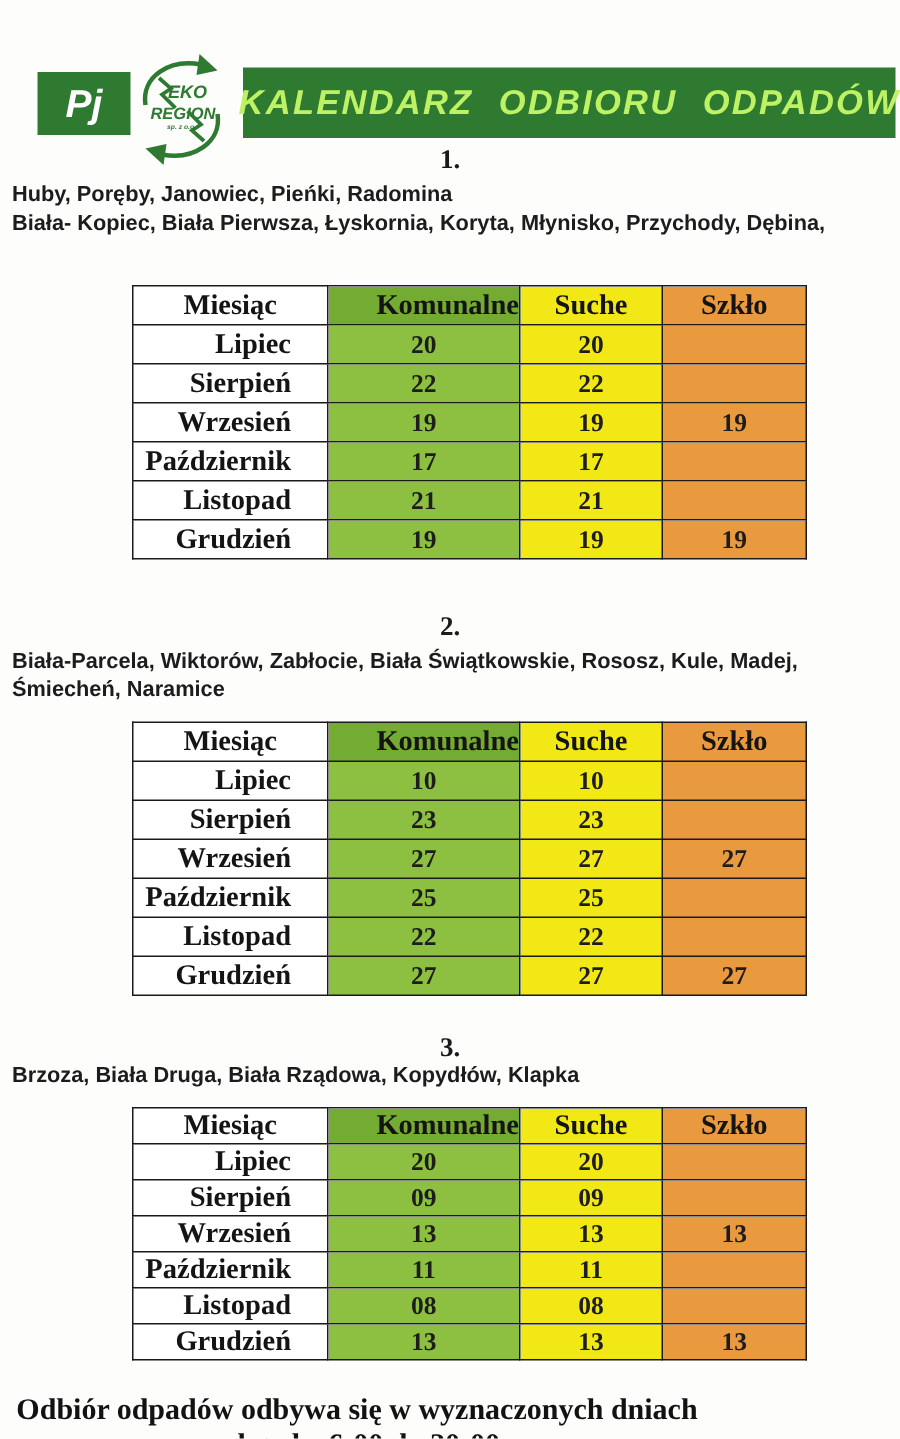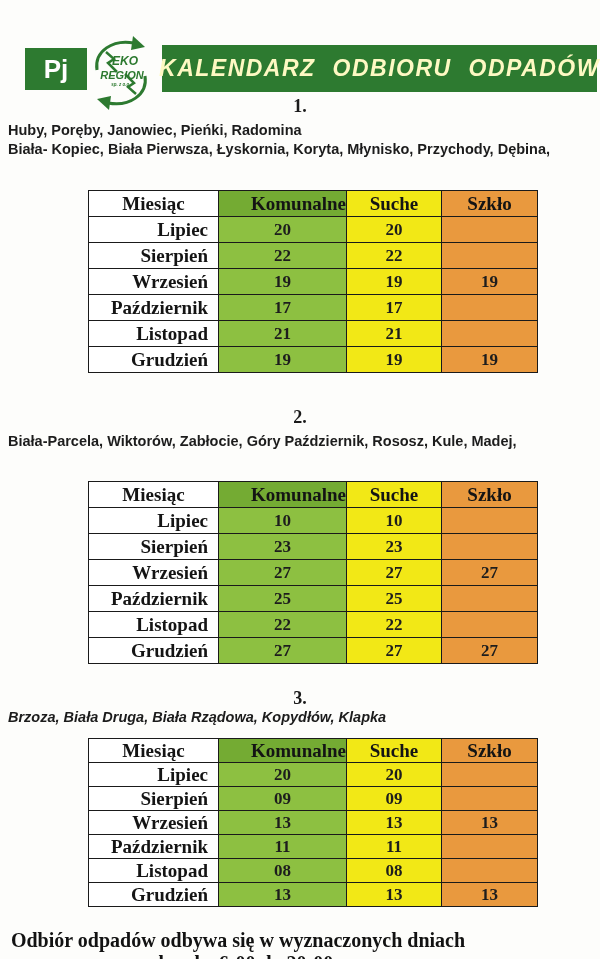--- a/index.html
+++ b/index.html
@@ -14,60 +14,60 @@
   .page-title {
     position:absolute; top:3px; left:0; width:600px;
     text-align:center; font-size:29px; font-weight:bold; color:#737373;
     letter-spacing:0.5px;
     margin-top:48px;
   }
   .pj-box {
     position:absolute; left:25px; top:48px; width:62px; height:42px;
     background:var(--green-dark,#2d7a30);
     color:#fff; font-family:"Liberation Sans", sans-serif;
-    font-weight:bold; font-size:26px;
+    font-weight:bold; font-style:italic; font-size:26px;
     display:flex; align-items:center; justify-content:center;
   }
   .eko-logo { position:absolute; left:89px; top:34px; width:64px; height:78px; }
   .banner {
     position:absolute; left:162px; top:45px; width:435px; height:47px;
     background:var(--green-dark,#2d7a30);
-    color:#fef9c3; font-family:"Liberation Sans", sans-serif;
+    color:#bef264; font-family:"Liberation Sans", sans-serif;
     font-weight:bold; font-style:italic; font-size:23px;
     letter-spacing:1.5px; word-spacing:9px;
     display:flex; align-items:center; justify-content:center;
     white-space:nowrap;
   }
   .section-number {
     position:absolute; left:0; width:600px; text-align:center;
     font-size:18px; font-weight:bold; color:#1a1a1a;
   }
   .localities {
     position:absolute; left:8px; width:588px;
     font-family:"Liberation Sans", sans-serif; font-weight:bold;
     font-size:14.5px; line-height:19px; color:#1c1c1c;
   }
   .num-1 { top:96px; }  .loc-1 { top:121px; }
   .num-2 { top:407px; } .loc-2 { top:432px; }
-  .num-3 { top:688px; } .loc-3 { top:708px;font-style:italic; }
+  .num-3 { top:688px; } .loc-3 { top:708px; }
 
   table.cal {
     position:absolute; left:88px; width:449px;
     border-collapse:collapse; table-layout:fixed;
   }
   .t1 { top:190px; } .t2 { top:481px; } .t3 { top:738px; }
   .cal th, .cal td {
     border:1.5px solid var(--border,#1a1a1a);
     height:26px; font-weight:bold; padding:0; overflow:hidden;
   }
   .t3 th, .t3 td { height:24px; }
   .cal th { font-size:19px; text-align:center; background:#fff; color:#141414; }
   .cal td { font-size:17px; text-align:center; color:#1d1d1d; }
   .cal td.col-month {
-    background:#fff; text-align:right; padding-right:10px; font-size:19px; color:#141414;
+    background:#fff; text-align:right; padding-right:24px; font-size:19px; color:#141414;
   }
   th.col-green  { background:var(--green-header,#74ab33);text-align:right; }
   td.col-green  { background:var(--green-cell,#8dc041); }
   th.col-yellow, td.col-yellow { background:var(--yellow-cell,#f2e816); }
   th.col-orange, td.col-orange { background:var(--orange-cell,#e9993e); }
 
   .footer-note {
     position:absolute; top:929px; left:0; width:476px; text-align:center;
     font-size:20px; font-weight:bold; color:#121212;
   }
@@ -153,21 +153,22 @@
         <td class="col-month">Grudzień</td>
         <td class="col-green">19</td>
         <td class="col-yellow">19</td>
         <td class="col-orange">19</td>
       </tr>
     </tbody>
 </table>
 
 <div class="section-number num-2">2.</div>
 <div class="localities loc-2">
-  <div>Biała-Parcela, Wiktorów, Zabłocie, Góry Październik, Rososz, Kule, Madej,</div>
+  <div>Biała-Parcela, Wiktorów, Zabłocie, Biała Świątkowskie, Rososz, Kule, Madej,</div>
+  <div>Śmiecheń, Naramice</div>
 </div>
 <table class="cal t2">
   <colgroup>
       <col style="width:130px">
       <col style="width:128px">
       <col style="width:95px">
       <col style="width:96px">
     </colgroup>
   <thead>
       <tr>

